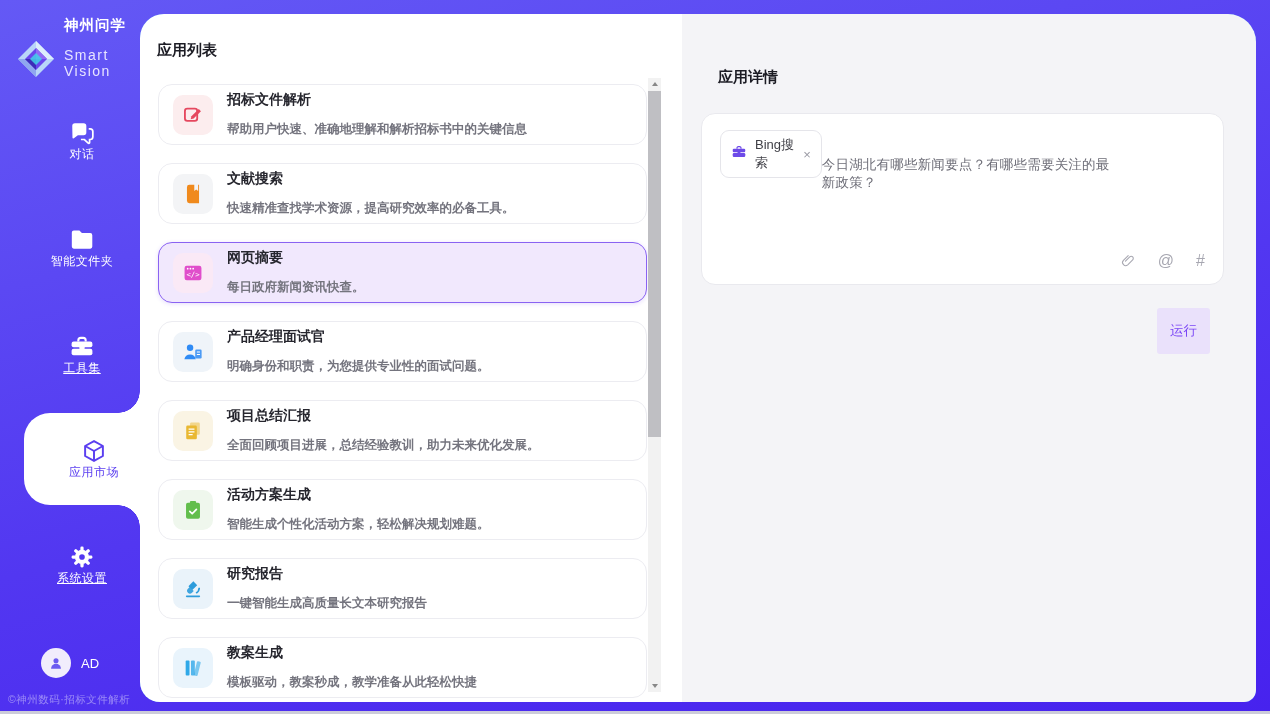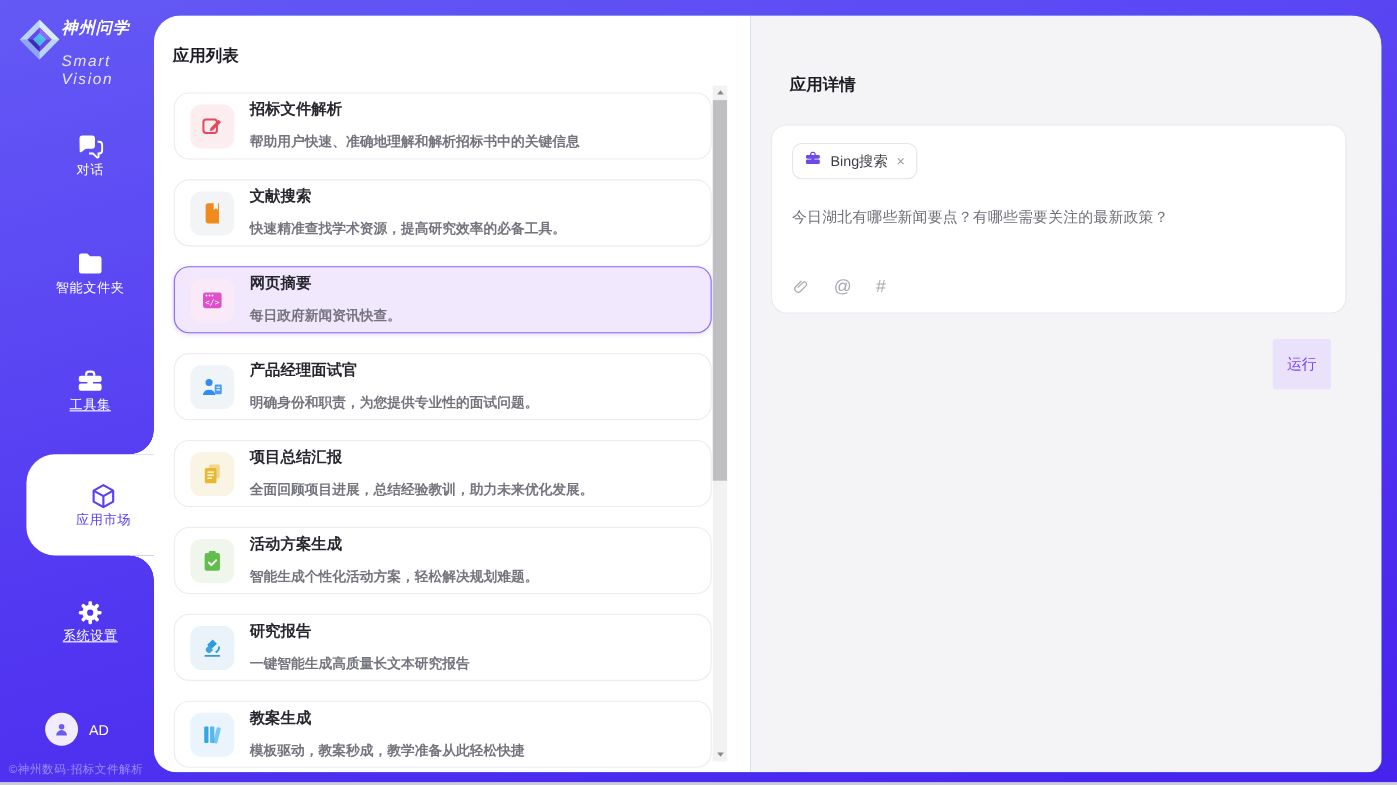--- a/index.html
+++ b/index.html
@@ -6,21 +6,21 @@
   html,body { width:1270px; height:714px; overflow:hidden; }
   body {
     font-family:"Liberation Sans","DejaVu Sans",sans-serif;
     background:linear-gradient(165deg,#6459f5 0%,#5237f1 55%,#4722ee 100%);
     position:relative; color:#222;
   }
   body::after { content:""; position:absolute; left:0; right:0; bottom:0; height:3px; background:#ccccd9; }
 
   
   .sidebar { position:absolute; left:0; top:0; width:140px; height:100%; z-index:2; }
-  .logo { display:flex; align-items:flex-start; padding:16px 0 0 16px;font-style:italic; }
+  .logo { display:flex; align-items:flex-end; gap:8px; padding:16px 0 0 16px; }
   .logo-diamond svg { width:40px; height:40px; display:block; }
   .logo-text .cn { color:#fff; font-size:14.5px; font-weight:bold; letter-spacing:1px; }
   .logo-text .en { color:#e7e4ff; font-size:14px; letter-spacing:1.5px; margin-top:12px; }
 
   .nav { position:absolute; top:88px; left:0; right:0; display:flex; flex-direction:column; }
   .nav-item { height:107px; display:flex; flex-direction:column; align-items:center; justify-content:center; color:#fff; cursor:pointer;padding-left:24px; }
   .nav-icon svg { width:26px; height:26px; display:block; }
   .nav-label { font-size:12px; letter-spacing:.5px; }
   .nav-label.underlined { text-decoration:underline; }
   .nav-item.active { background:#fff; margin-left:24px; border-radius:26px 0 0 26px; color:#5b3ff0; position:relative; height:92px; margin-top:4px; margin-bottom:7px; }
@@ -53,21 +53,21 @@
   
   .scrollbar { position:absolute; top:64px; bottom:10px; right:21px; width:13px; background:#f2f2f2; }
   .scroll-btn { position:absolute; left:0; width:13px; height:13px; background:#f2f2f2; display:flex; align-items:center; justify-content:center; cursor:pointer; }
   .scroll-btn.up { top:0; } .scroll-btn.down { bottom:0; }
   .tri-up { width:0; height:0; border:3.5px solid transparent; border-bottom:4.5px solid #888; margin-top:-4px; }
   .tri-down { width:0; height:0; border:3.5px solid transparent; border-top:4.5px solid #888; margin-bottom:-4px; }
   .scroll-thumb { position:absolute; top:13px; left:0; width:13px; height:346px; background:#bfbfc3; cursor:pointer; }
 
   
   .right-panel { flex:1; background:#f4f4f7; position:relative; padding:27px 32px 0 19px; }
-  .detail-card { margin-top:26px; background:#fff; border:1px solid #e9e9ee; border-radius:14px; height:172px; padding:16px 18px 14px 18px; display:flex; flex-direction:column; }
+  .detail-card { margin-top:26px; background:#fff; border:1px solid #e9e9ee; border-radius:14px; height:172px; padding:16px 18px 14px 18px; display:flex; }
   .tool-tag { display:inline-flex; align-items:center; gap:8px; border:1px solid #e5e5ea; border-radius:9px; background:#fff; padding:5px 10px; align-self:flex-start; cursor:default; }
   .tool-tag svg { width:16px; height:16px; }
   .tag-label { font-size:13px; color:#3f3f46; }
   .tag-close { font-size:13px; color:#9a9aa4; cursor:pointer; line-height:1; }
   .query-text { margin-top:26px; font-size:13.5px; color:#6e6e78; letter-spacing:.2px; }
   .composer-icons { margin-top:auto; display:flex; align-items:center; gap:22px; color:#a7a7b1; }
   .composer-icons .c-icon { font-size:16px; display:flex; align-items:center; cursor:pointer; }
   .composer-icons .c-icon svg { width:16px; height:16px; }
   .run-row { text-align:right; margin-top:23px; padding-right:14px; }
   .run-button { display:inline-block; background:#eae1fb; color:#7b46f6; border:none; border-radius:3px; font-size:13.5px; padding:14px 13px; cursor:pointer; font-family:inherit; }

